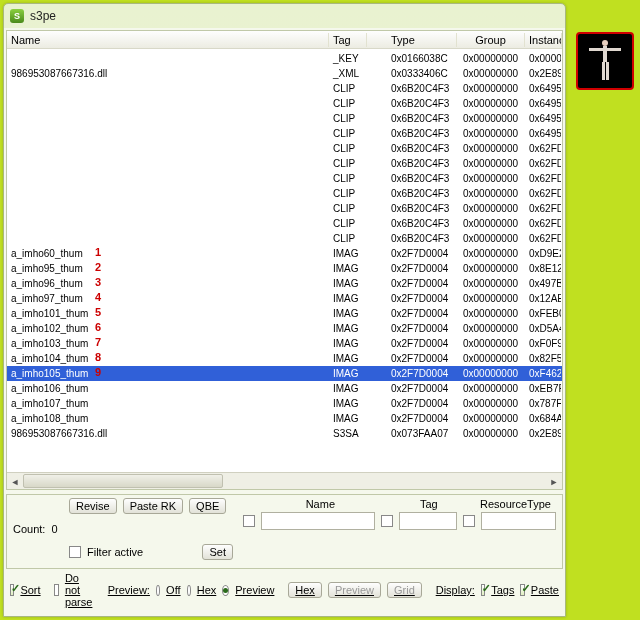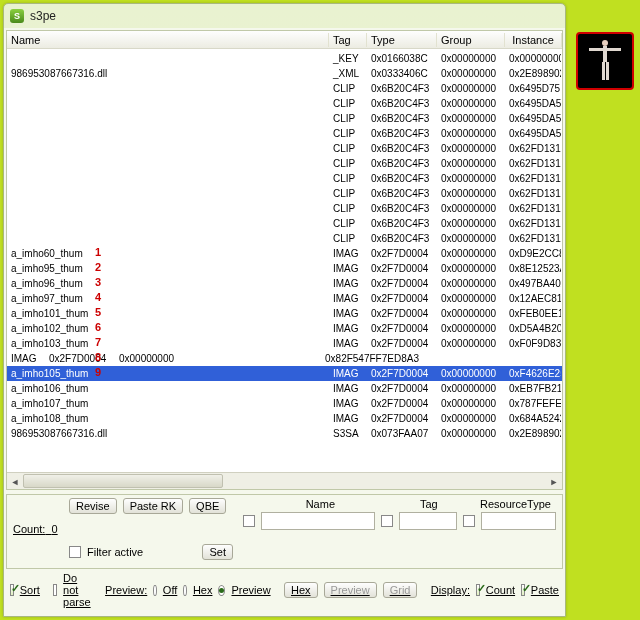--- a/index.html
+++ b/index.html
@@ -91,22 +91,22 @@
   .col {
     padding: 1px 4px;
     overflow: hidden;
     text-overflow: clip;
     border-right: 1px solid transparent;
   }
   .list-header .col { border-right: 1px solid #e2e2d0; }
 
   .c-name { width: 322px; }
   .c-tag  { width: 38px; }
-  .c-type { width: 70px; }
-  .c-group{ width: 68px; }
+  .c-type { width: 70px; margin-left: 20px; }
+  .c-group{ width: 68px; text-align: center; }
   .c-inst { width: 60px; flex: 1; text-align: center; }
 
   .rows {
     flex: 1 1 auto;
     overflow: hidden;
     position: relative;
     font-size: 10px;
     padding-top: 2px;
   }
   .row { height: 15px; align-items: center; }
@@ -137,21 +137,21 @@
 
   
   .bottom-panel {
     border: 1px solid #c0c8a8;
     margin-top: 4px;
     padding: 3px 6px 3px 6px;
     background: #f5f8ec;
     font-size: 11px;
   }
   .bp-row { display: flex; align-items: center; gap: 6px; margin-bottom: 5px; }
-  .bp-row .lbl { min-width: 40px; text-decoration: underline; }
+  .bp-row .lbl { min-width: 40px; }
   .btn {
     background: linear-gradient(#fefefe,#e2e2d8);
     border: 1px solid #a8a898;
     border-radius: 3px;
     padding: 1px 6px;
     font-size: 11px;
     font-family: inherit;
   }
   .btn.dis { color: #999; }
   .check { width: 12px; height: 12px; border: 1px solid #888; background: #fff; display: inline-block; vertical-align: middle; }
@@ -344,20 +344,21 @@
               <div class="col c-inst">0xD5A4B20DF301F</div>
             </div>
             <div class="row">
               <div class="col c-name">a_imho103_thum</div>
               <div class="col c-tag">IMAG</div>
               <div class="col c-type">0x2F7D0004</div>
               <div class="col c-group">0x00000000</div>
               <div class="col c-inst">0xF0F9D838E04979</div>
             </div>
             <div class="row">
+              <div class="col c-name">a_imho104_thum</div>
               <div class="col c-tag">IMAG</div>
               <div class="col c-type">0x2F7D0004</div>
               <div class="col c-group">0x00000000</div>
               <div class="col c-inst">0x82F547FF7ED8A3</div>
             </div>
             <div class="row sel">
               <div class="col c-name">a_imho105_thum</div>
               <div class="col c-tag">IMAG</div>
               <div class="col c-type">0x2F7D0004</div>
               <div class="col c-group">0x00000000</div>
@@ -464,21 +465,21 @@
         <span>Hex</span>
         <span class="radio on"></span>
         <span>Preview</span>
         <span style="width:8px;"></span>
         <button class="btn">Hex</button>
         <button class="btn dis">Preview</button>
         <button class="btn dis">Grid</button>
         <span style="width:8px;"></span>
         <span>Display:</span>
         <span class="check on"></span>
-        <span>Count</span>
+        <span>Tags</span>
         <span class="check on"></span>
         <span>Paste</span>
       </div>
     </div>
   </div>
 
   <div class="thumbbox">
     <div class="tpose">
       <div class="head"></div>
         <div class="body"></div>

